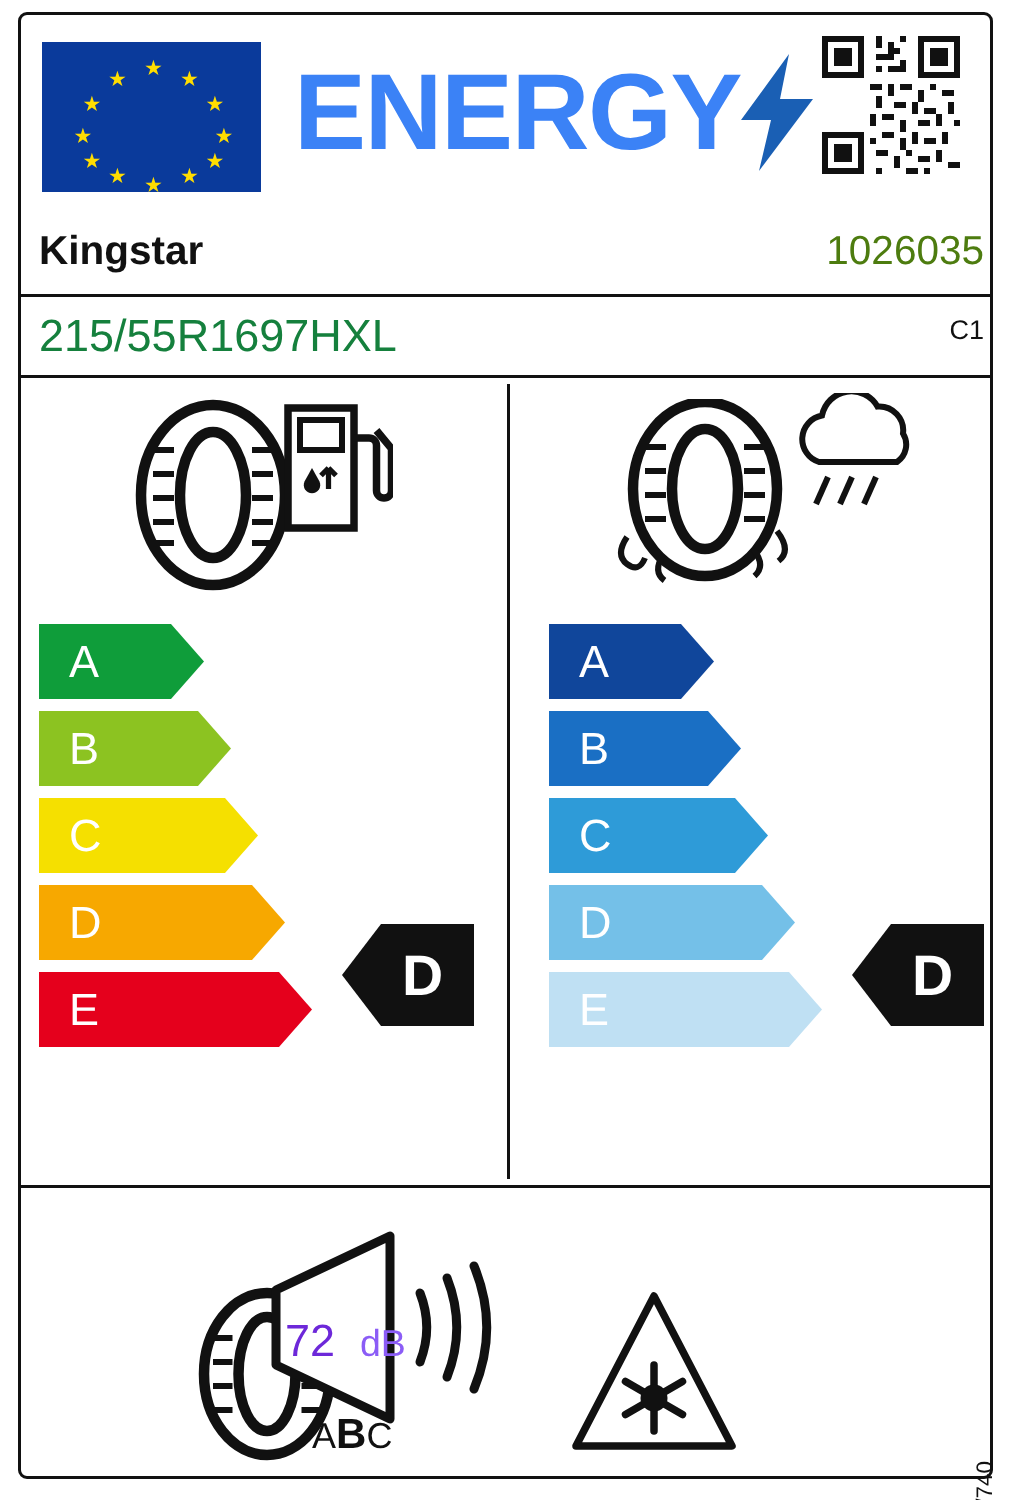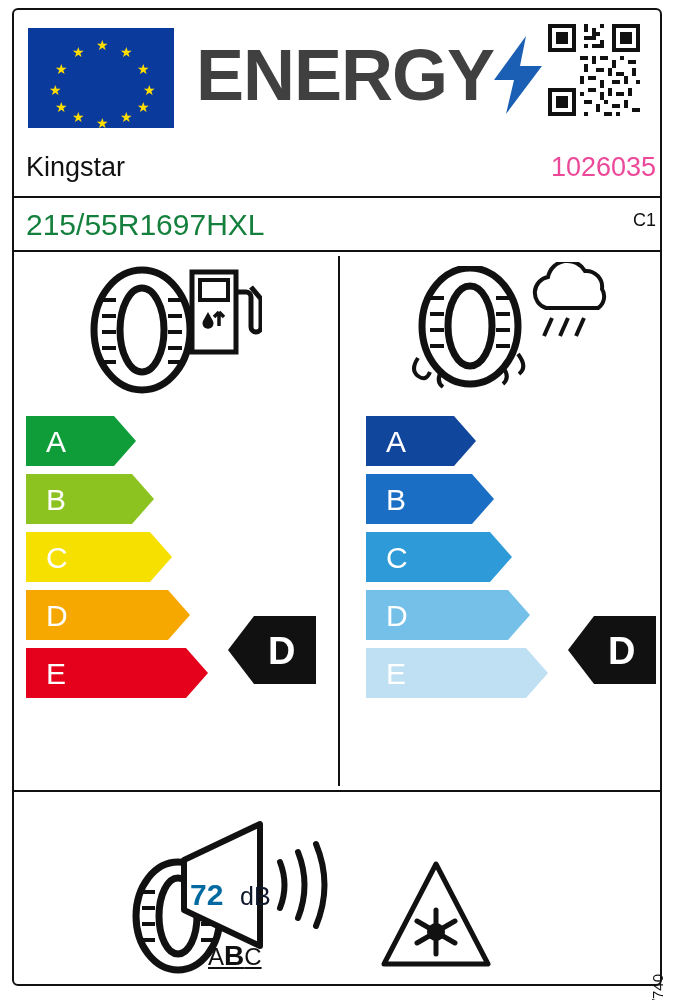--- a/index.html
+++ b/index.html
@@ -3,27 +3,27 @@
 <meta charset="utf-8">
 <style>
   html,body{margin:0;padding:0;background:#ffffff;}
   body{width:682px;height:1000px;font-family:"Liberation Sans",sans-serif;color:#000;}
   .label{position:relative;width:682px;height:1000px;box-sizing:border-box;}
   .frame{position:absolute;left:12px;top:8px;width:650px;height:978px;border:2px solid #111;border-radius:6px;box-sizing:border-box;}
 
   
   .eu-flag{position:absolute;left:28px;top:28px;width:146px;height:100px;background:#0a3a9b;}
   .eu-flag .star{position:absolute;color:#ffdd00;font-size:14px;line-height:14px;}
-  .energy-word{position:absolute;left:196px;top:34px;font-size:72px;font-weight:bold;color:#404040;letter-spacing:-1px;font-family:"Liberation Sans",sans-serif;}
+  .energy-word{position:absolute;left:196px;top:34px;font-size:72px;font-weight:bold;color:#3b82f6;letter-spacing:-1px;font-family:"Liberation Sans",sans-serif;}
   .bolt{position:absolute;left:492px;top:36px;width:52px;height:78px;}
   .qr{position:absolute;left:548px;top:24px;width:92px;height:92px;}
 
   
-  .brand{position:absolute;left:26px;top:152px;font-size:27px;font-weight:normal;color:#111;}
-  .code{position:absolute;right:26px;top:152px;font-size:27px;color:#ec4899;}
+  .brand{position:absolute;left:26px;top:152px;font-size:27px;font-weight:bold;color:#111;}
+  .code{position:absolute;right:26px;top:152px;font-size:27px;color:#4d7c0f;}
   .hline{position:absolute;left:14px;height:2px;background:#111;}
   .h1{top:196px;width:646px;}
   .tyre-size{position:absolute;left:26px;top:208px;font-size:30px;color:#15803d;}
   .class-c1{position:absolute;right:26px;top:210px;font-size:18px;color:#111;}
   .h2{top:250px;width:646px;}
 
   
   .vline{position:absolute;left:338px;top:256px;width:2px;height:530px;background:#111;}
   .h3{top:790px;width:646px;}
 
@@ -31,23 +31,23 @@
   .pict{position:absolute;}
   .tyre-svg{position:absolute;}
 
   
   .grades{position:absolute;}
   .grade{position:relative;height:50px;margin-bottom:8px;}
   .grade .body{position:absolute;left:0;top:0;height:50px;}
   .grade .letter{position:absolute;left:20px;top:9px;font-size:30px;color:#fff;font-weight:normal;}
   .arrow-black{position:absolute;width:88px;height:68px;}
   .arrow-black .l{position:absolute;left:40px;top:14px;font-size:38px;color:#fff;font-weight:bold;}
-  .db-text{position:absolute;left:190px;top:878px;font-size:30px;font-weight:bold;color:#0369a1;}
-  .db-unit{position:absolute;left:240px;top:882px;font-size:25px;color:#0f172a;}
-  .abc{position:absolute;left:208px;top:940px;font-size:24px;color:#111;text-decoration:underline;}
+  .db-text{position:absolute;left:190px;top:878px;font-size:30px;font-weight:normal;color:#6d28d9;}
+  .db-unit{position:absolute;left:240px;top:882px;font-size:25px;color:#8b5cf6;}
+  .abc{position:absolute;left:208px;top:940px;font-size:24px;color:#111;}
   .abc b{font-size:28px;}
   .snow-wrap{position:absolute;left:376px;top:858px;width:120px;height:112px;}
   .side-date{position:absolute;right:16px;bottom:26px;font-size:15px;color:#111;transform:rotate(-90deg);transform-origin:100% 100%;white-space:nowrap;}
 </style>
 </head>
 <body>
 
 <div class="label">
   <div class="frame"></div>
 

